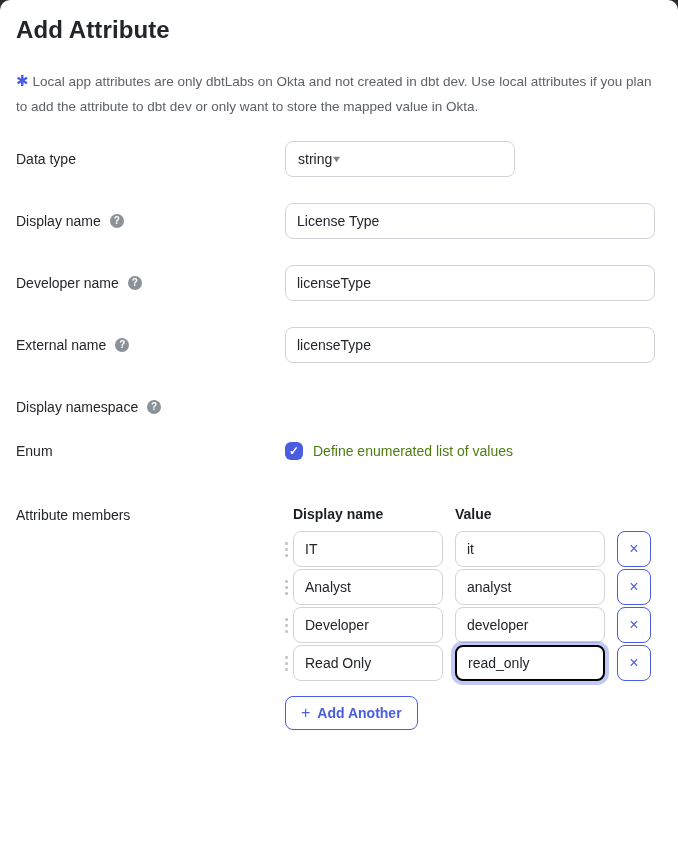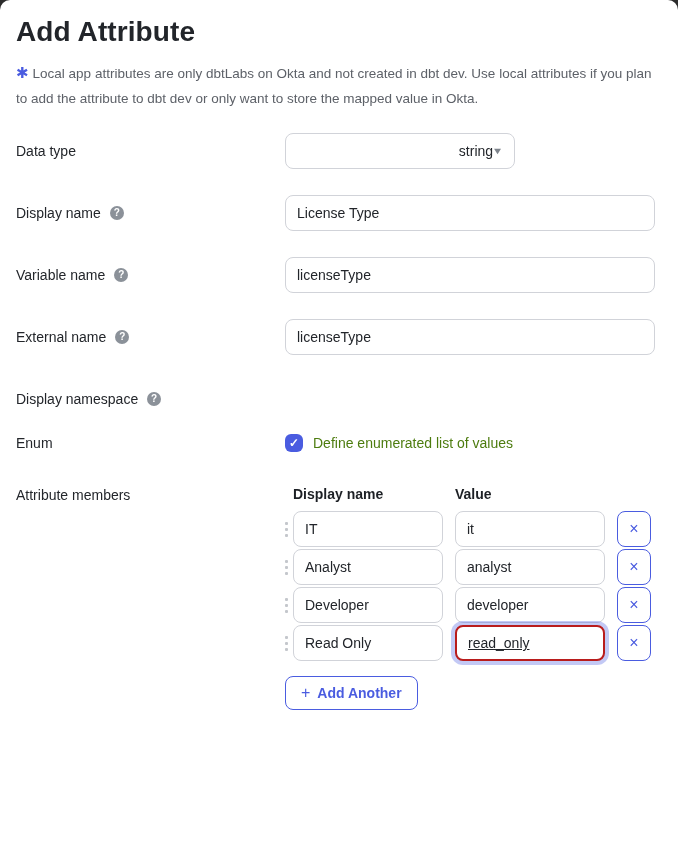--- a/index.html
+++ b/index.html
@@ -12,25 +12,25 @@
   .modal {
     width: 678px;
     height: 841px;
     background: #ffffff;
     border-radius: 10px 10px 0 0;
     overflow: hidden;
   }
   .content { padding: 16px 16px 0 16px; }
 
   .title {
-    font-size: 28px;
+    font-size: 24px;
     font-weight: 700;
     color: #22252a;
     letter-spacing: 0.1px;
-    margin-bottom: 12px;
+    margin-bottom: 24px;
   }
 
   .note {
     font-size: 13.5px;
     line-height: 25px;
     color: #5d6168;
     width: 646px;
     margin-bottom: 22px;
   }
   .note .asterisk {
@@ -81,33 +81,33 @@
   }
 
   .select {
     width: 230px;
     height: 36px;
     border: 1px solid #d1d3d9;
     border-radius: 8px;
     padding: 0 12px;
     display: flex;
     align-items: center;
-    justify-content: flex-end;
+    justify-content: flex-start;
     font-size: 14px;
     color: #22252a;
     cursor: pointer;
     background: #fff;
   }
   .select .caret {
     color: #7e848c;
     font-size: 9px;
     transform: scaleX(1.3);
   }
 
-  .enum-row { margin-bottom: 34px; }
+  .enum-row { margin-bottom: 46px; }
   .enum-row .field-label { padding-top: 1px; }
   .checkbox-wrap {
     display: flex;
     align-items: center;
   }
   .checkbox {
     width: 18px; height: 18px;
     border-radius: 6px;
     background: #4a5ce0;
     color: #ffffff;
@@ -160,23 +160,22 @@
     border: 1px solid #d1d3d9;
     border-radius: 8px;
     padding: 0 11px;
     font-family: "Liberation Sans", sans-serif;
     font-size: 14px;
     color: #22252a;
     outline: none;
   }
   .member-input + .member-input { margin-left: 12px; }
   .member-input.focused {
-    border: 2px solid #b91c1c;
+    border: 2px solid #000000;
     box-shadow: 0 0 0 4px rgba(74, 92, 224, 0.33);
-    text-decoration: underline;
   }
   .remove-btn {
     width: 34px; height: 36px;
     margin-left: 12px;
     border: 1.5px solid #4a5ce0;
     border-radius: 8px;
     background: #ffffff;
     color: #4a5ce0;
     font-size: 16px;
     line-height: 1;
@@ -232,21 +231,21 @@
         <span class="label-text">Display name</span>
         <span class="help">?</span>
       </div>
       <div>
         <input class="text-input" type="text" value="License Type" style="">
       </div>
     </div>
 
     <div class="form-row">
       <div class="field-label">
-        <span class="label-text">Variable name</span>
+        <span class="label-text">Developer name</span>
         <span class="help">?</span>
       </div>
       <div>
         <input class="text-input" type="text" value="licenseType" style="">
       </div>
     </div>
 
     <div class="form-row">
       <div class="field-label">
         <span class="label-text">External name</span>

